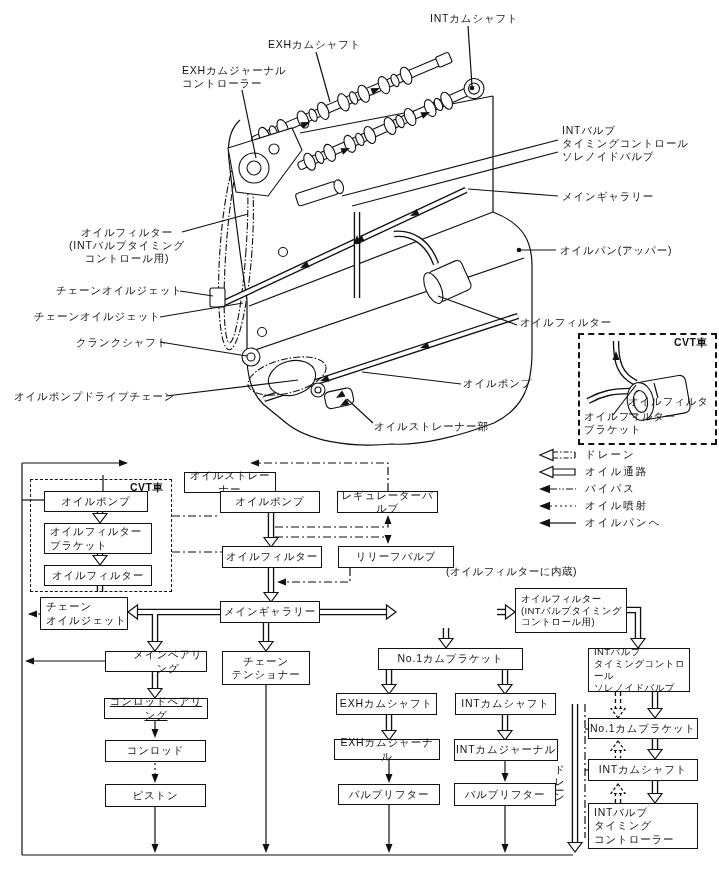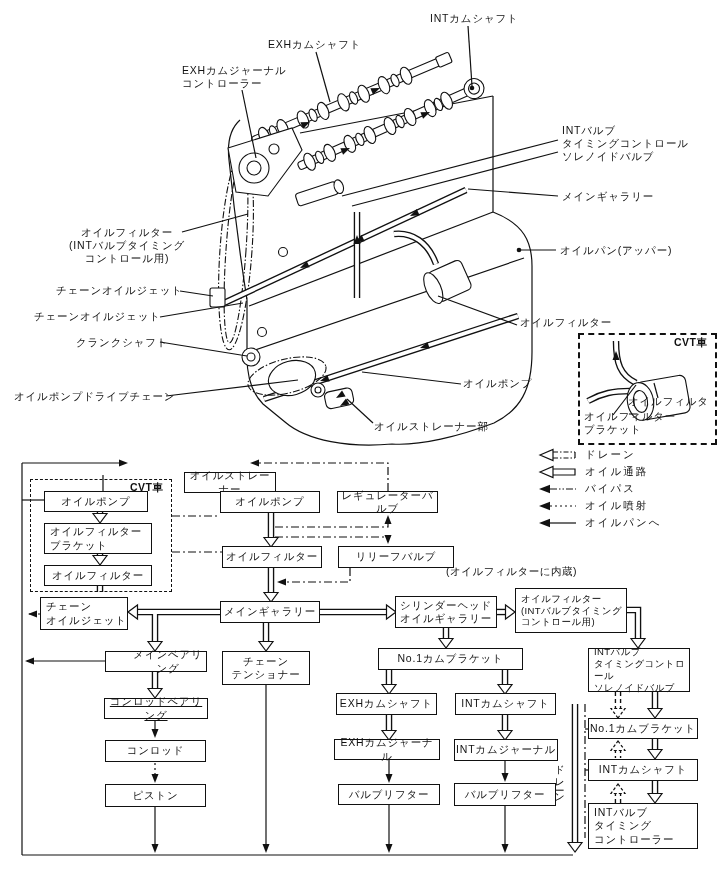--- a/index.html
+++ b/index.html
@@ -385,22 +385,20 @@
 </div>
 
 <div class="fb" style="left:184px;top:472px;width:92px;height:21px;">オイルストレーナー</div>
 <div class="fb" style="left:220px;top:491px;width:100px;height:22px;">オイルポンプ</div>
 <div class="fb" style="left:337px;top:491px;width:101px;height:22px;">レギュレーターバルブ</div>
 <div class="fb" style="left:222px;top:546px;width:100px;height:22px;">オイルフィルター</div>
 <div class="fb" style="left:338px;top:546px;width:116px;height:22px;">リリーフバルブ</div>
 <div class="fb" style="left:220px;top:601px;width:100px;height:22px;">メインギャラリー</div>
 <div class="fb la" style="left:40px;top:597px;width:88px;height:33px;">チェーン
 オイルジェット</div>
-<div class="fb" style="left:395px;top:596px;width:102px;height:32px;">シリンダーヘッド
-オイルギャラリー</div>
 <div class="fb la sm" style="left:515px;top:588px;width:112px;height:45px;">オイルフィルター
 (INTバルブタイミング
 コントロール用)</div>
 <div class="fb" style="left:105px;top:651px;width:102px;height:21px;padding-left:24px;">メインベアリング</div>
 <div class="fb" style="left:222px;top:651px;width:88px;height:34px;">チェーン
 テンショナー</div>
 <div class="fb" style="left:378px;top:648px;width:145px;height:22px;">No.1カムブラケット</div>
 <div class="fb la sm" style="left:588px;top:648px;width:102px;height:44px;">INTバルブ
 タイミングコントロール
 ソレノイドバルブ</div>

